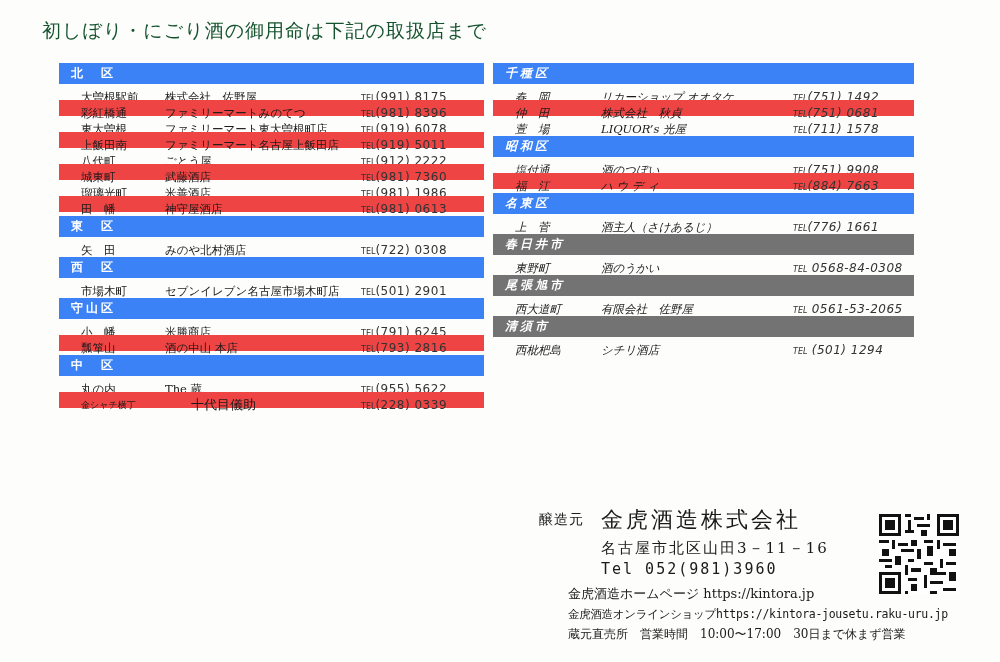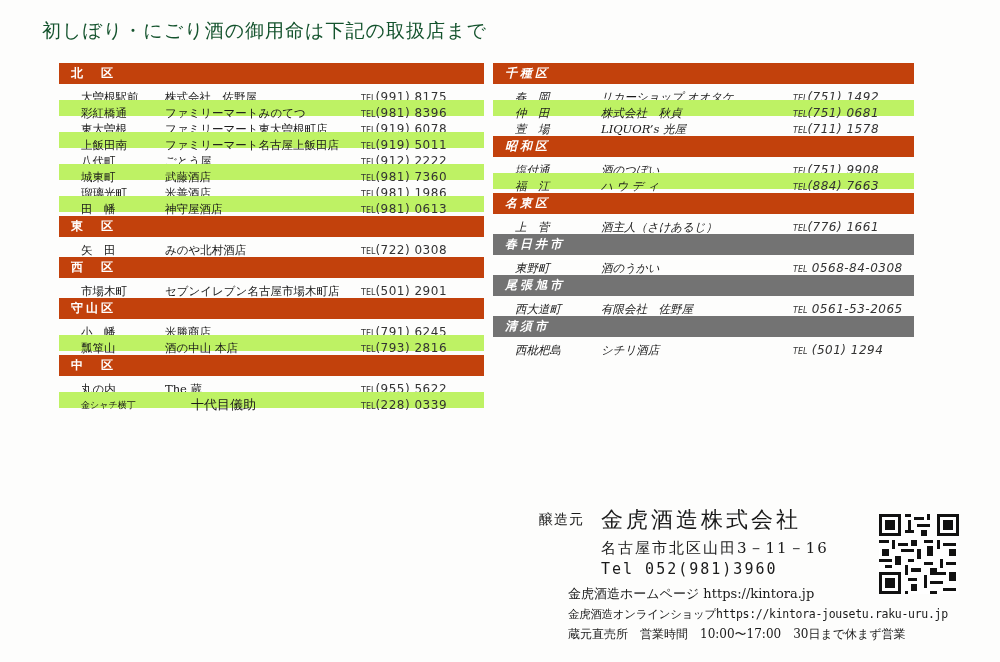--- a/index.html
+++ b/index.html
@@ -9,29 +9,29 @@
   }
   .title {
     position: absolute; left: 42px; top: 18px; font-size: 19px; letter-spacing: 1px;
     font-family: "DejaVu Serif", serif; color: #14532d; white-space: nowrap;
   }
   .col { position: absolute; top: 63px; width: 425px; }
   .col.left { left: 59px; }
   .col.right { left: 493px; width: 421px; font-style: italic; }
   .section { margin-bottom: 4px; }
   .hdr {
-    height: 21px; line-height: 21px; background: #c2410c; color: #ffffff;
+    height: 21px; line-height: 21px; background: #3b82f6; color: #ffffff;
     font-family: "DejaVu Sans", sans-serif; font-weight: bold; font-size: 12px;
     padding-left: 12px; letter-spacing: 3px;
   }
   .hdr.city { background: #737373; }
   .row {
     height: 16px; line-height: 26px; position: relative; font-size: 11.5px; white-space: nowrap;
   }
-  .row.shade { background: #bef264; }
+  .row.shade { background: #ef4444; }
   .row .area { position: absolute; left: 22px; font-family: "DejaVu Serif", serif; }
   .row .area.small { font-size: 9px; }
   .row .shop { position: absolute; left: 106px; font-family: "DejaVu Serif", serif; }
   .row .shop.big { font-size: 13px; margin-left: 26px; }
   .row .tel { position: absolute; left: 302px; font-family: "DejaVu Sans", sans-serif; font-size: 12px; letter-spacing: 0.5px; color: #333; }
   .row .tel .tl { font-size: 8px; letter-spacing: 0; }
   .col.right .row .area { left: 22px; }
   .col.right .row .shop { left: 108px; }
   .col.right .row .tel { left: 300px; }
   .brewer { position: absolute; left: 539px; top: 505px; white-space: nowrap; }

